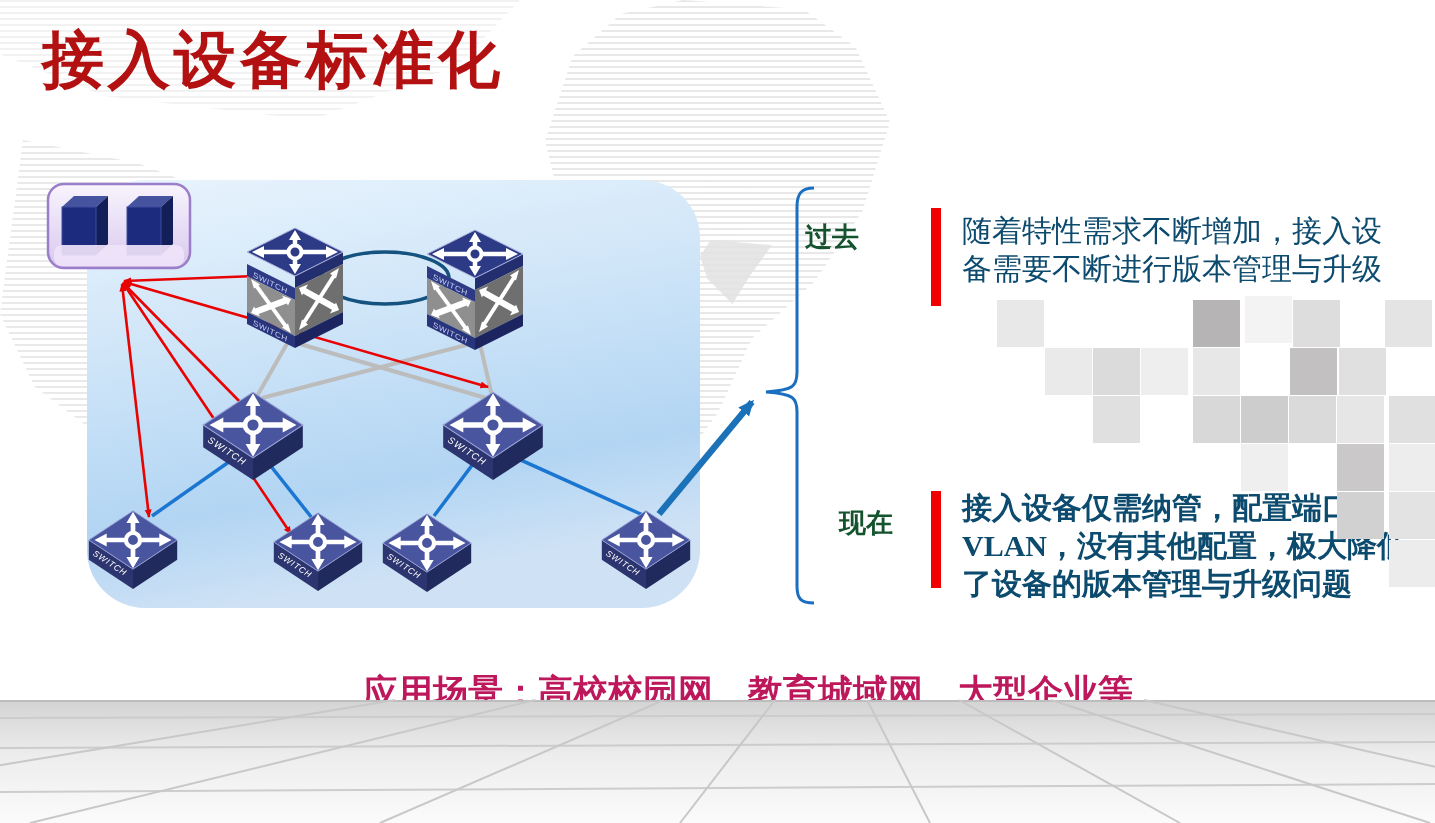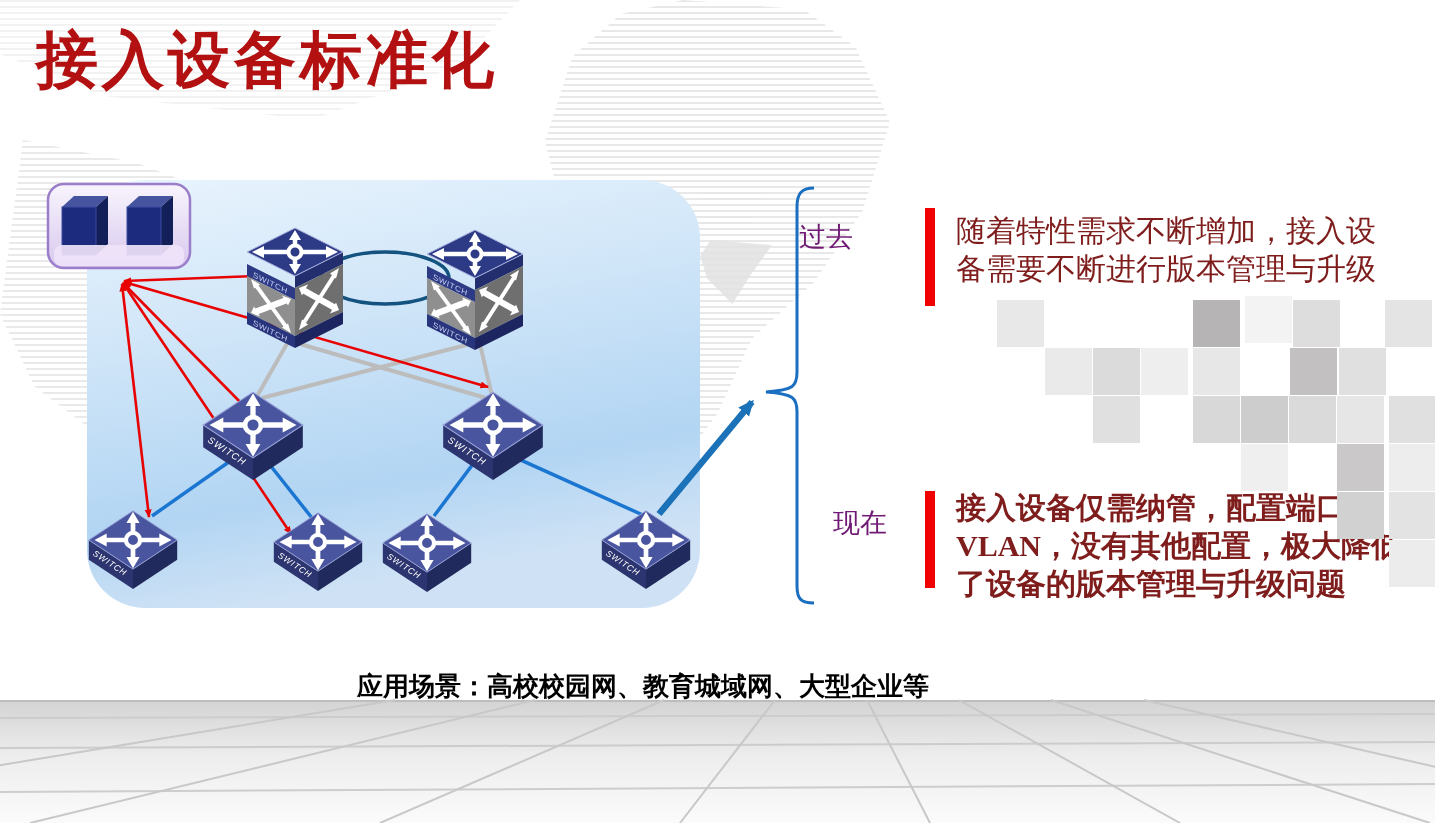--- a/index.html
+++ b/index.html
@@ -1,21 +1,21 @@
 <!DOCTYPE html>
 <html><head>
 <meta charset="utf-8">
 <style>
   html,body{margin:0;padding:0;}
   body{
     width:1435px;height:823px;position:relative;overflow:hidden;
     background:#ffffff;
     font-family:"Liberation Sans",sans-serif;
   }
-  .abs{position:absolute;}
+  .abs{position:absolute;margin-left:6px;}
   
   .map-blob{
     position:absolute;z-index:0;
     background:repeating-linear-gradient(180deg,#e7e7e7 0 2px,rgba(255,255,255,0) 2px 6px);
   }
   #blob-main{left:545px;top:0;width:345px;height:470px;opacity:.95;
     clip-path:polygon(40% 0,75% 2%,90% 10%,100% 26%,92% 45%,78% 60%,60% 72%,50% 88%,38% 100%,28% 100%,30% 80%,22% 60%,5% 45%,0 30%,8% 12%,22% 3%);}
   #blob-left{left:0;top:140px;width:230px;height:290px;opacity:.9;
     clip-path:polygon(10% 0,60% 8%,100% 20%,85% 45%,60% 70%,40% 100%,15% 85%,0 60%,5% 30%);}
   #blob-top{left:0;top:0;width:520px;height:120px;opacity:.55;
@@ -36,35 +36,35 @@
   }
   #lbl-core{left:352px;top:204px;}
   #lbl-agg{left:341px;top:405px;}
   #lbl-access-l{left:212px;top:522px;}
   #lbl-access-r{left:505px;top:522px;}
   .controller-label{
     left:52px;top:244px;width:134px;text-align:center;
     font-size:18px;font-weight:bold;color:#000;white-space:nowrap;
   }
   .cmp-label{
-    font-size:27px;font-weight:normal;color:#701a75;white-space:nowrap;
+    font-size:27px;font-weight:bold;color:#14532d;white-space:nowrap;
   }
   #past-label{left:799px;top:219px;}
   #now-label{left:833px;top:505px;}
   .red-bar{width:10px;background:#F10000;}
   #past-bar{left:925px;top:208px;height:98px;}
   #now-bar{left:925px;top:491px;height:97px;}
   .cmp-text{
     font-family:"Liberation Serif",serif;font-size:30px;line-height:38px;
-    color:#7f1d1d;white-space:pre;
+    color:#0c4a6e;white-space:pre;
   }
   #past-text{left:956px;top:212px;}
   #now-text{left:956px;top:489px;font-weight:bold;}
   .bottom-note{
-    left:357px;top:669px;font-size:26px;font-weight:bold;color:#000000;white-space:nowrap;
+    left:357px;top:669px;font-size:35px;font-weight:bold;color:#be185d;white-space:nowrap;
   }
 </style>
 </head>
 <body>
 
 <div id="blob-main" class="map-blob"></div>
 <div id="blob-left" class="map-blob"></div>
 <div id="blob-top" class="map-blob"></div>
 <div id="blob-small" class="map-blob"></div>
 <div id="blob-solid" style="position:absolute;"></div>

